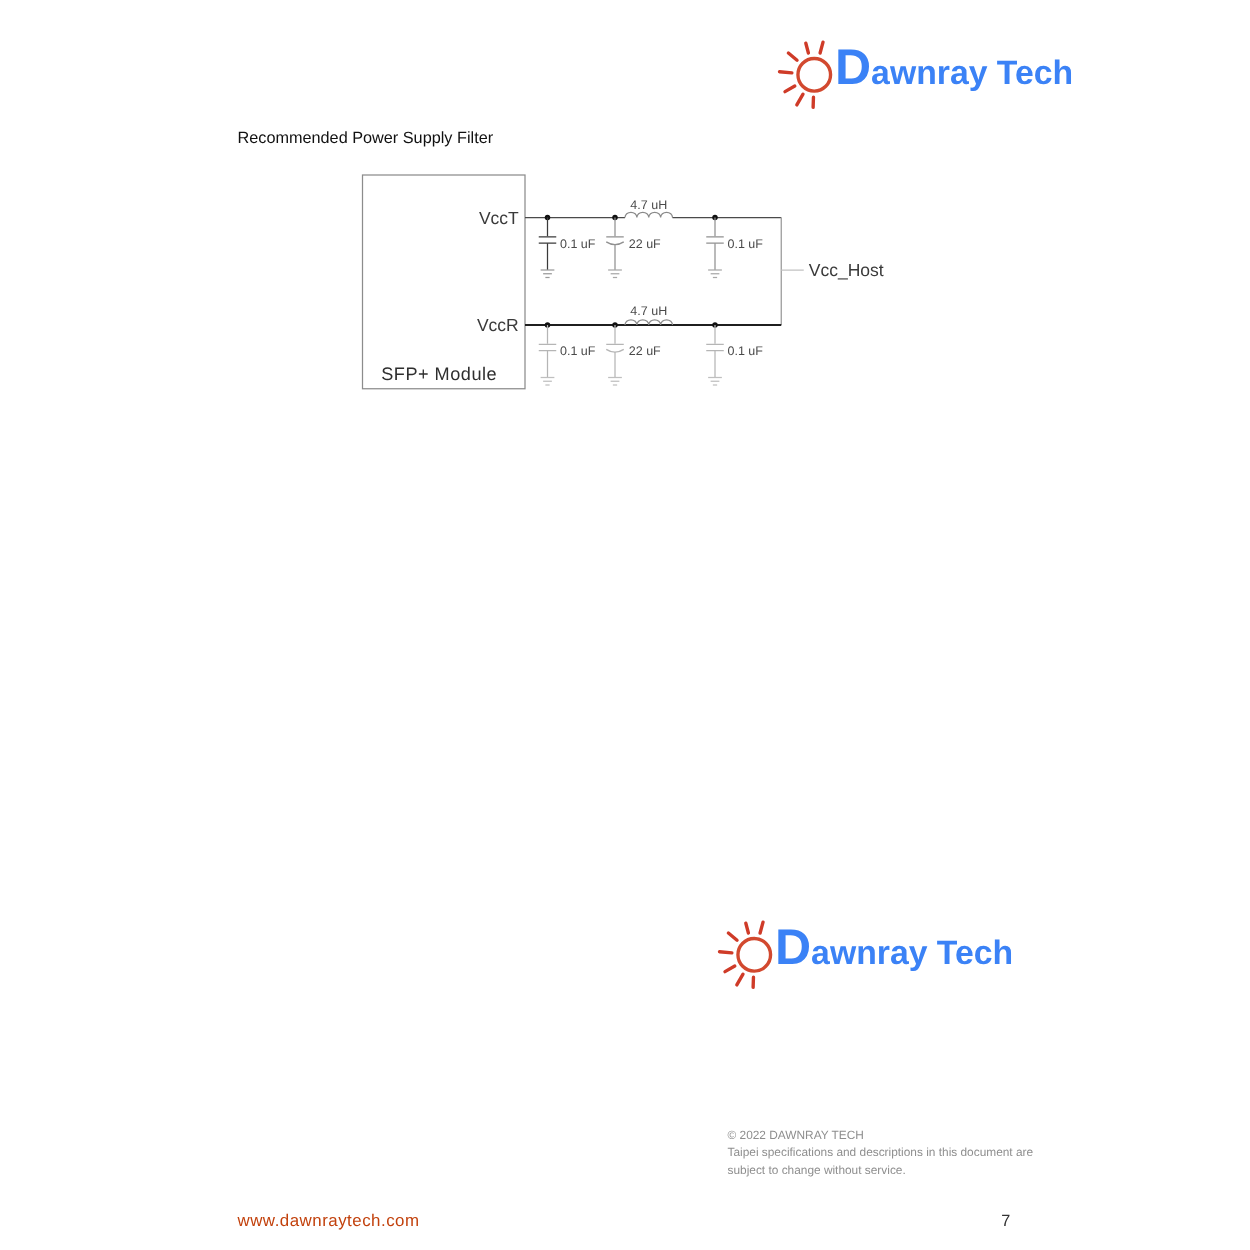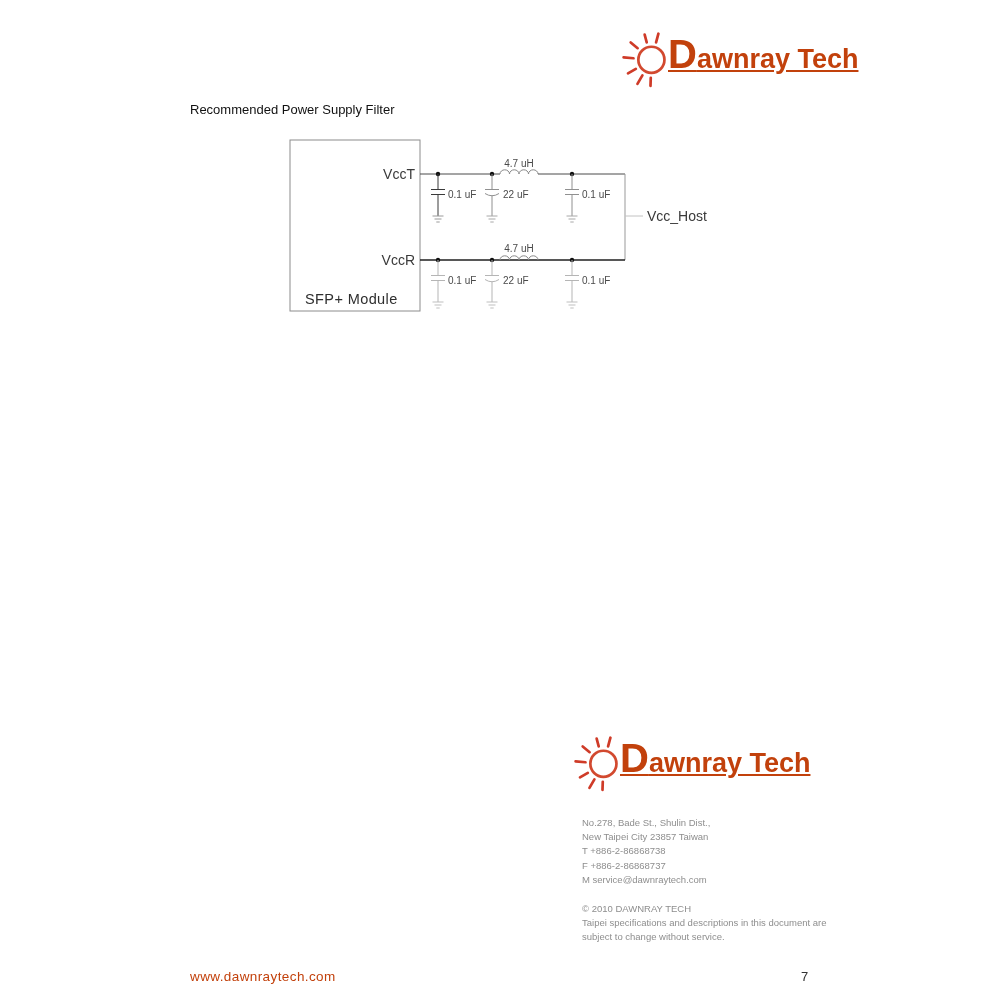--- a/index.html
+++ b/index.html
@@ -5,21 +5,21 @@
   html,body{margin:0;padding:0;background:#fff;}
   .page{
     position:relative;width:1000px;height:1000px;background:#ffffff;overflow:hidden;
     font-family:"Liberation Sans",sans-serif;
   }
   
   .logo{position:absolute;display:flex;align-items:flex-start;}
   .logo svg.sun{width:56px;height:72px;flex:0 0 auto;}
   .brand{
     margin-left:-6px;margin-top:12px;font-size:27px;line-height:40px;
-    font-weight:bold;color:#c2410c;white-space:nowrap;letter-spacing:0px;text-decoration:underline;
+    font-weight:bold;color:#3b82f6;white-space:nowrap;letter-spacing:0px;
   }
   .brand::first-letter{font-size:40px;}
   .logo-top{left:618px;top:22px;}
   .logo-bottom{left:570px;top:726px;}
   
   .doc-title{
     position:absolute;left:190px;top:102px;font-size:13px;font-weight:normal;color:#111;
   }
   
   .schematic{position:absolute;left:285px;top:135px;width:450px;height:185px;}
@@ -178,30 +178,23 @@
         <line x1="16.1" y1="40.3" x2="5.1" y2="39.3"></line>
         <line x1="18.7" y1="52.0" x2="10.0" y2="57.0"></line>
         <line x1="26.0" y1="59.3" x2="20.5" y2="68.8"></line>
         <line x1="35.3" y1="62.0" x2="35.0" y2="71.0"></line>
         <circle cx="36" cy="42" r="14.5" stroke="#d2492f"></circle>
       </g>
     </svg>
     <div class="brand">Dawnray Tech</div>
   </div>
 
-  <div class="contact">
-    <div>No.278, Bade St., Shulin Dist.,</div>
-    <div>New Taipei City 23857 Taiwan</div>
-    <div>T +886-2-86868738</div>
-    <div>F +886-2-86868737</div>
-    <div>M service@dawnraytech.com</div>
-  </div>
 
   <div class="legal">
-    <div>© 2010 DAWNRAY TECH</div>
+    <div>© 2022 DAWNRAY TECH</div>
     <div>Taipei specifications and descriptions in this document are</div>
     <div>subject to change without service.</div>
   </div>
 
   <div class="footer-site">www.dawnraytech.com</div>
   <div class="footer-page">7</div>
 
 </div>
 
 </body></html>

